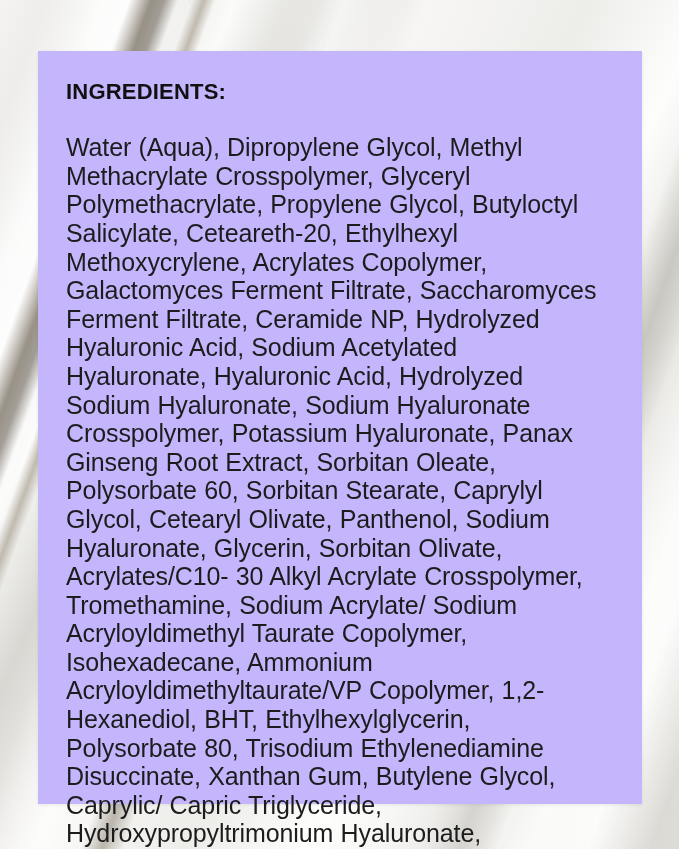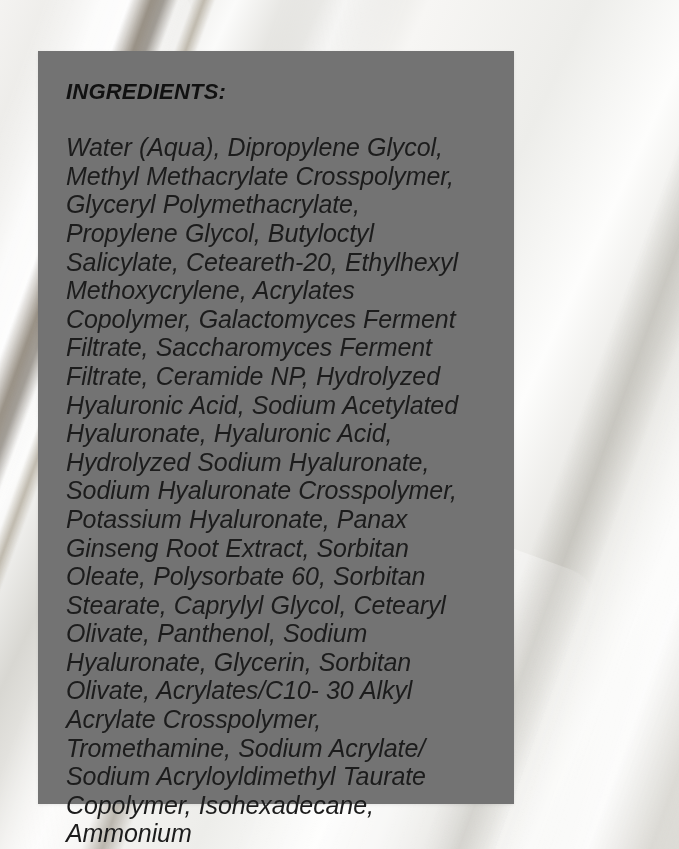--- a/index.html
+++ b/index.html
@@ -89,25 +89,24 @@
     width: 40px; height: 420px;
     transform: rotate(20deg);
     background: linear-gradient(90deg, rgba(140,132,118,0) 0%, rgba(140,132,118,0.55) 50%, rgba(140,132,118,0) 100%);
   }
 
   
   .card {
     position: absolute;
     left: 38px;
     top: 51px;
-    width: 476px;
+    width: 604px;
     height: 753px;
-    background: #737373;
+    background: #c4b5fd;
     box-shadow: 0 1px 3px rgba(0,0,0,0.08);
-    font-style: italic;
   }
   .card-inner {
     padding: 29px 38px 0 28px;
   }
   .heading {
     font-size: 22px;
     font-weight: bold;
     letter-spacing: 0.2px;
     color: #111111;
     margin: 0 0 29px 0;

